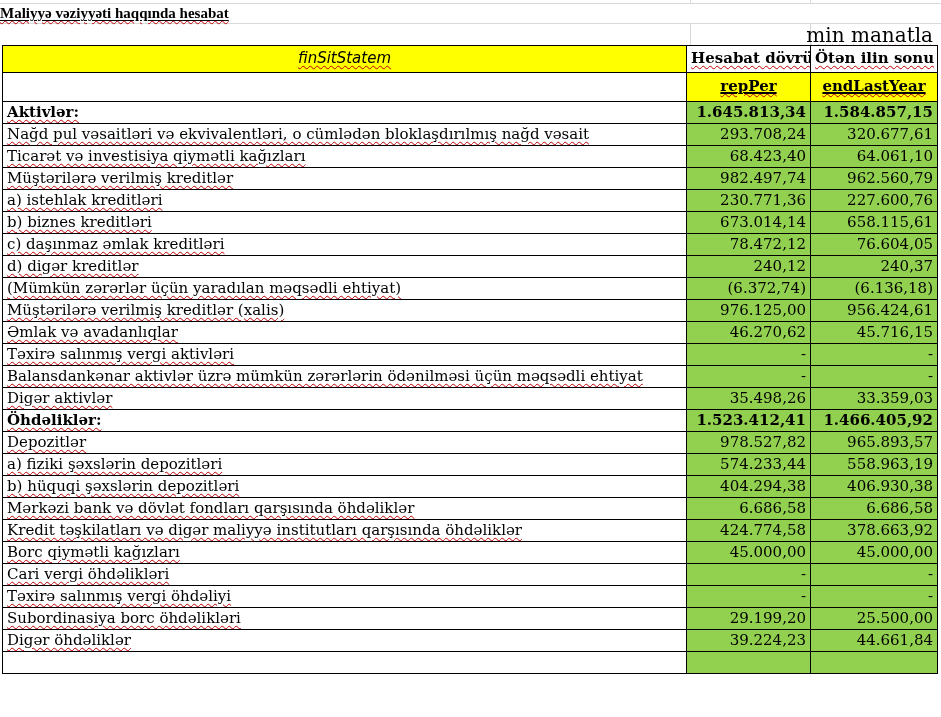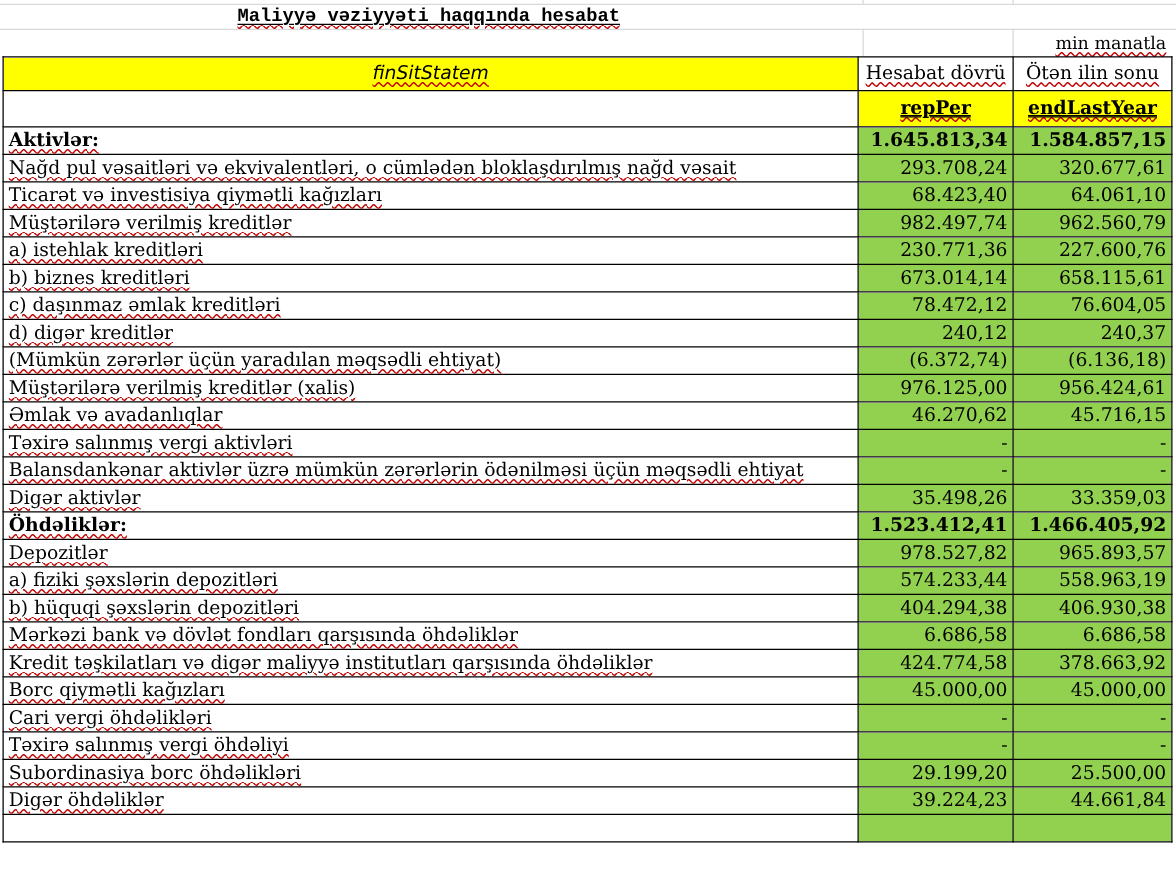--- a/index.html
+++ b/index.html
@@ -4,38 +4,38 @@
 <style>
   html,body { margin:0; padding:0; }
   .sheet {
     position:relative; width:941px; height:717px; background:#ffffff;
     overflow:hidden; font-family:"DejaVu Serif","Liberation Serif",serif;
     color:#000;
   }
   .gridline { position:absolute; background:var(--gridline,#d9d9d9); }
   .report-title {
     position:absolute; top:4px; left:0; width:686px; height:19px;
-    text-align:center; font-family:Liberation Mono, monospace;
+    font-family:Liberation Serif, serif;
     font-weight:bold; font-size:15px; line-height:19px; white-space:nowrap;
   }
   .unit-note {
     position:absolute; top:25px; left:0; width:933px; height:20px;
-    text-align:right; font-size:14px; line-height:20px;
+    text-align:right; font-size:20px; line-height:20px;
   }
   table.fin {
     position:absolute; top:45px; left:2px; width:935px;
     border-collapse:collapse; table-layout:fixed;
   }
   table.fin td { border:1px solid #000; font-size:15px; line-height:1.05;
     vertical-align:middle; white-space:nowrap; overflow:hidden; padding:0 4px; }
   tr.hdr1 { height:27px; }
   tr.hdr2 { height:29px;text-decoration:underline; }
   tr.datarow { height:22px; }
   td.yellow { background:var(--header_yellow,#ffff00); text-align:center; }
-  td.whitehdr { background:#fff; text-align:center; font-weight:normal;margin-left:28px; }
+  td.whitehdr { background:#fff; text-align:center; font-weight:bold;margin-left:28px; }
   td.codehdr { background:var(--header_yellow,#ffff00); text-align:center; font-weight:bold; }
   td.label { background:#fff; text-align:left; }
   td.val { background:var(--value_green,#92d050); text-align:right; padding-right:6px; }
   tr.bold td { font-weight:bold;margin-top:36px; }
   .sq {
     text-decoration-line:underline; text-decoration-style:wavy;
     text-decoration-color:var(--squiggle_red,#c00000);
     text-decoration-thickness:1px; text-underline-offset:2px;
   }
   .u { text-decoration-line:underline; text-decoration-style:solid;

